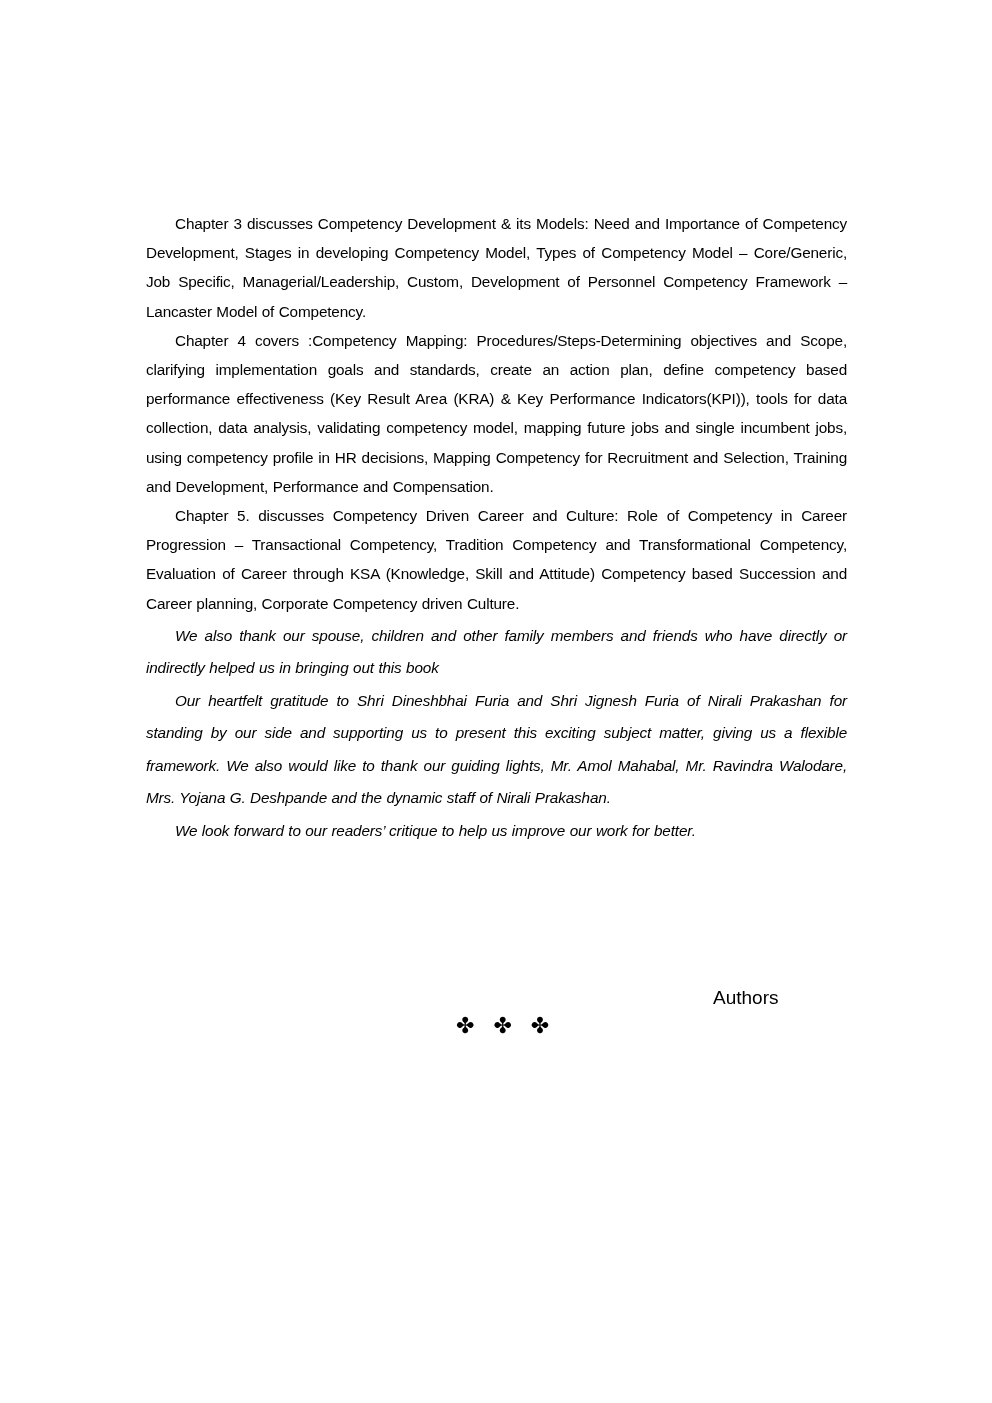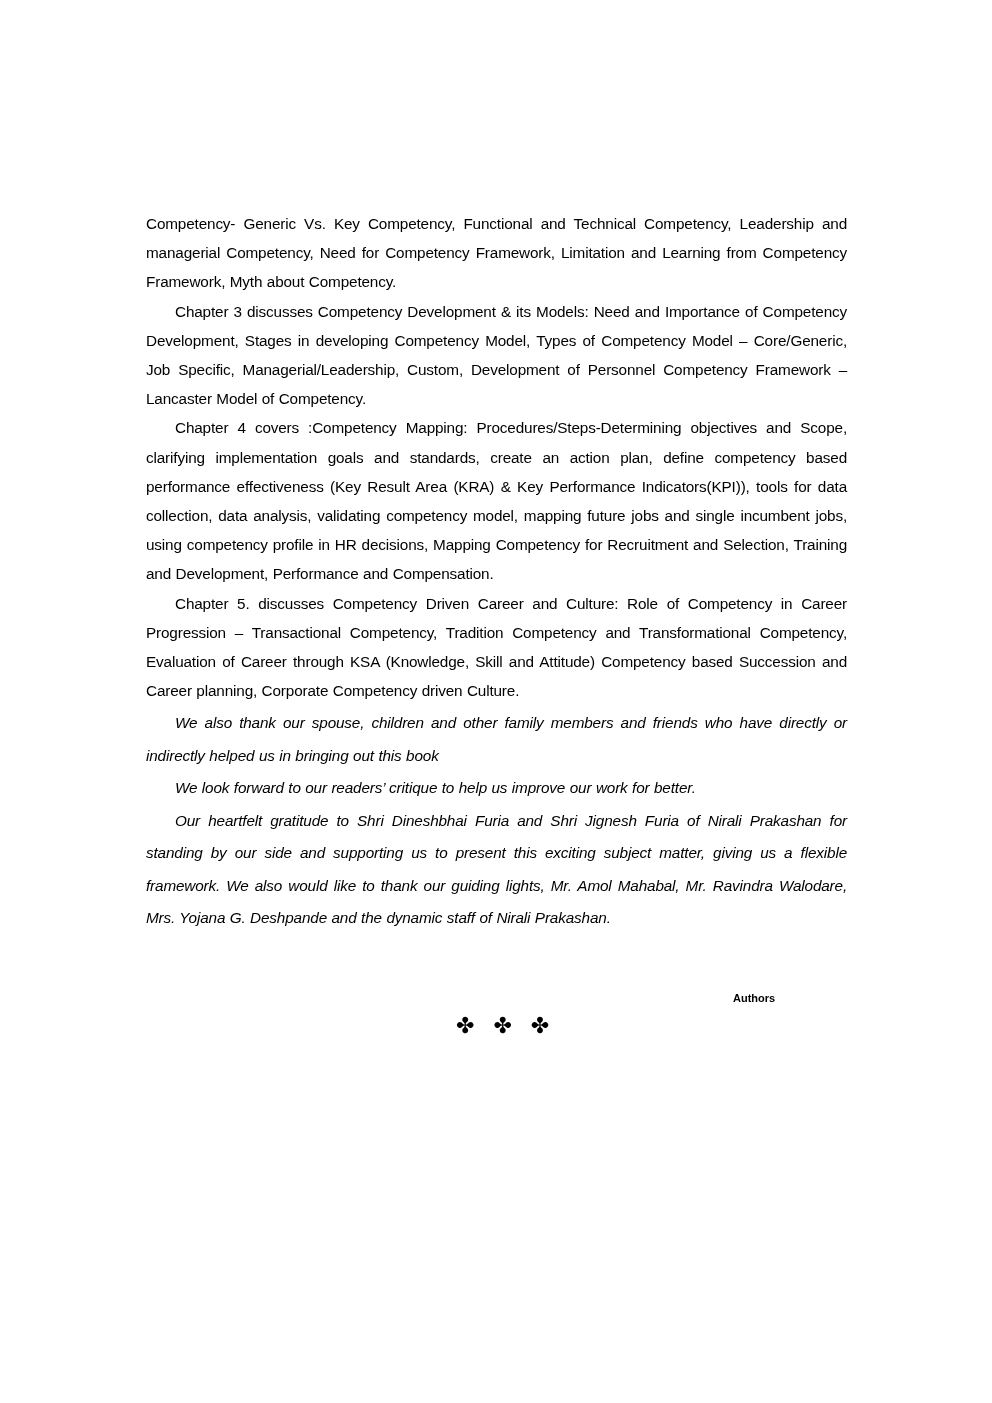--- a/index.html
+++ b/index.html
@@ -36,43 +36,42 @@
     .para.wide {
       line-height: 32.5px;
       margin-top: 0px;
       font-style: italic;
     }
     .para.gap {
       margin-top: 2px;
     }
     .authors {
       position: absolute;
-      left: 733px;
+      left: 713px;
       top: 987px;
-      font-weight: bold;
-      font-size: 11px;
+      font-weight: normal;
+      font-size: 19px;
       line-height: 22px;
     }
     .ornament {
       position: absolute;
       left: 456px;
       top: 1012px;
       font-size: 22px;
       line-height: 28px;
       letter-spacing: 6px;
       font-family: "DejaVu Sans", sans-serif;
     }
   </style>
 </head>
 <body>
 
 <div class="page">
-  <p class="para first">Competency- Generic Vs. Key Competency, Functional and Technical Competency, Leadership and managerial Competency, Need for Competency Framework, Limitation and Learning from Competency Framework, Myth about Competency.</p>
   <p class="para">Chapter 3 discusses Competency Development &amp; its Models: Need and Importance of Competency Development, Stages in developing Competency Model, Types of Competency Model – Core/Generic, Job Specific, Managerial/Leadership, Custom, Development of Personnel Competency Framework – Lancaster Model of Competency.</p>
   <p class="para">Chapter 4 covers :Competency Mapping: Procedures/Steps-Determining objectives and Scope, clarifying implementation goals and standards, create an action plan, define competency based performance effectiveness (Key Result Area (KRA) &amp; Key Performance Indicators(KPI)), tools for data collection, data analysis, validating competency model, mapping future jobs and single incumbent jobs, using competency profile in HR decisions, Mapping Competency for Recruitment and Selection, Training and Development, Performance and Compensation.</p>
   <p class="para">Chapter 5. discusses Competency Driven Career and Culture: Role of Competency in Career Progression – Transactional Competency, Tradition Competency and Transformational Competency, Evaluation of Career through KSA (Knowledge, Skill and Attitude) Competency based Succession and Career planning, Corporate Competency driven Culture.</p>
   <p class="para wide gap">We also thank our spouse, children and other family members and friends who have directly or indirectly helped us in bringing out this book</p>
+  <p class="para wide">Our heartfelt gratitude to Shri Dineshbhai Furia and Shri Jignesh Furia of Nirali Prakashan for standing by our side and supporting us to present this exciting subject matter, giving us a flexible framework. We also would like to thank our guiding lights, Mr. Amol Mahabal, Mr. Ravindra Walodare, Mrs. Yojana G. Deshpande and the dynamic staff of Nirali Prakashan.</p>
   <p class="para wide">We look forward to our readers’ critique to help us improve our work for better.</p>
-  <p class="para wide">Our heartfelt gratitude to Shri Dineshbhai Furia and Shri Jignesh Furia of Nirali Prakashan for standing by our side and supporting us to present this exciting subject matter, giving us a flexible framework. We also would like to thank our guiding lights, Mr. Amol Mahabal, Mr. Ravindra Walodare, Mrs. Yojana G. Deshpande and the dynamic staff of Nirali Prakashan.</p>
 </div>
 
 <div class="authors">Authors</div>
 <div class="ornament">✤ ✤ ✤</div>
 
 </body></html>

